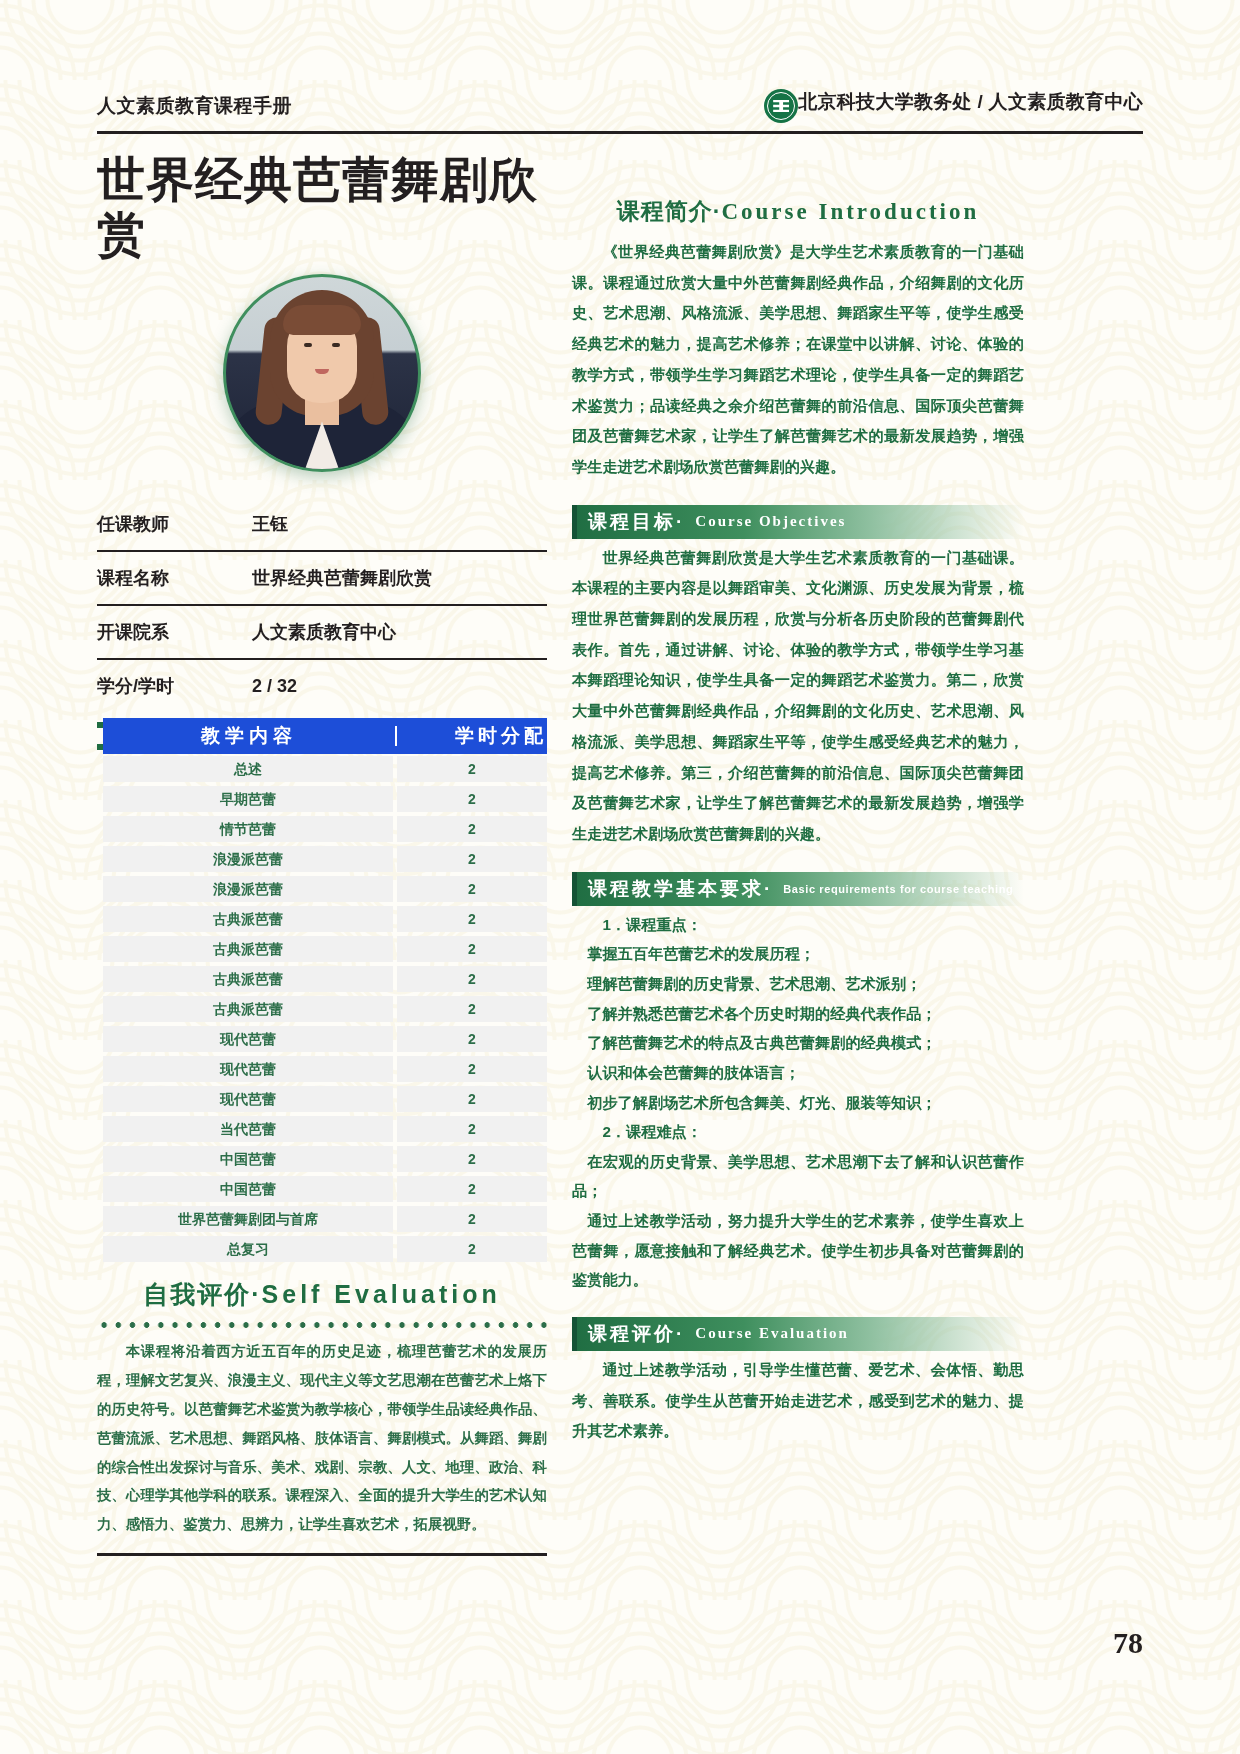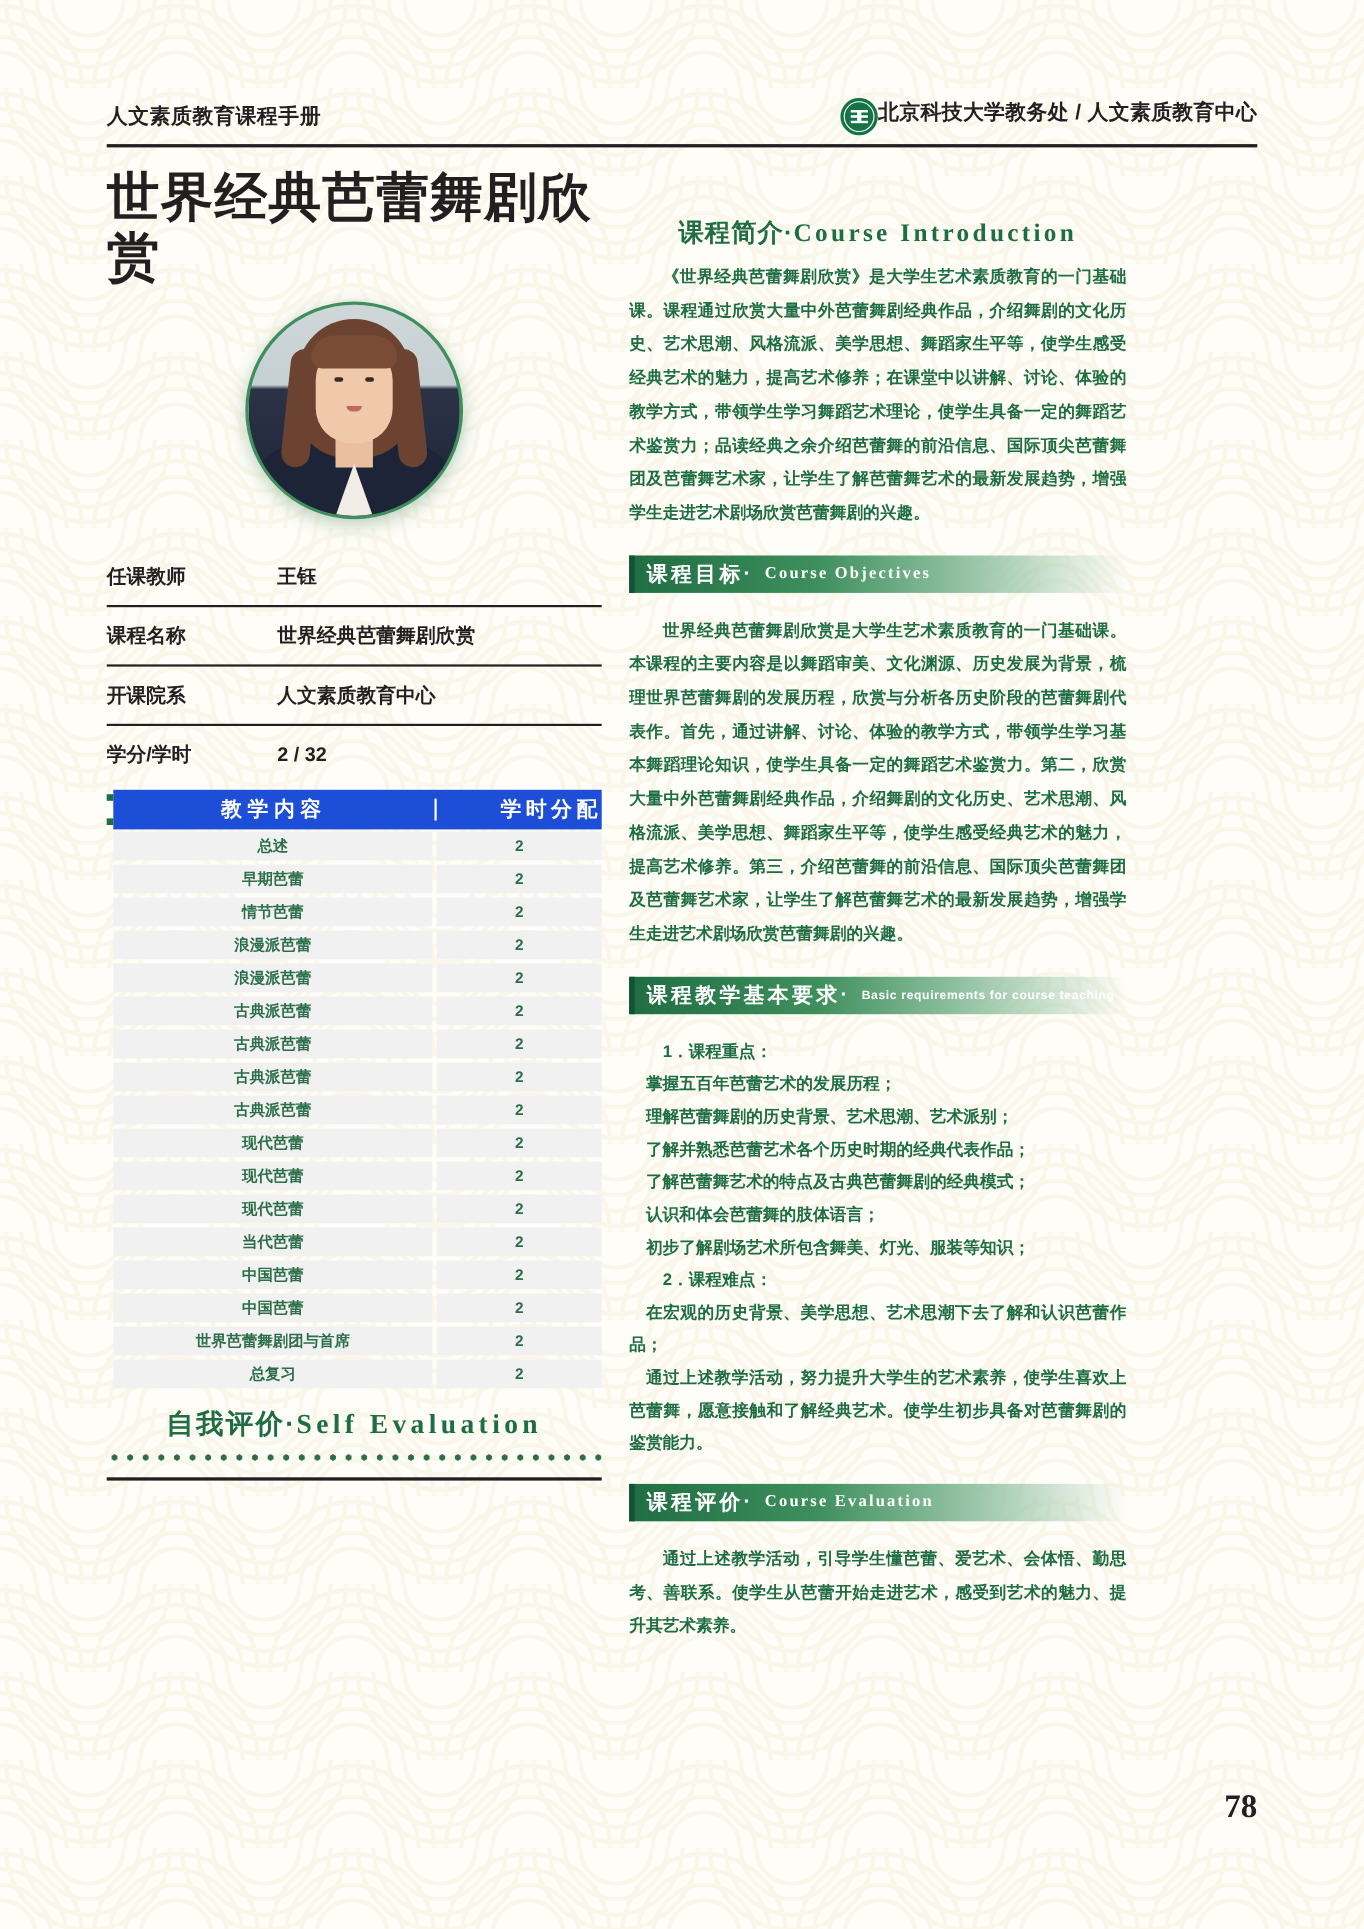--- a/index.html
+++ b/index.html
@@ -137,21 +137,21 @@
   .tbl-row .c2{
     flex:1;margin-left:4px;text-align:center;background:#f1f1f1;height:26px;line-height:26px;
     font-size:14px;color:#2c6e49;font-weight:bold;
   }
 
   
   .self-eval-title{
     margin-top:14px;text-align:center;
     font-size:25px;font-weight:bold;color:#1f6d42;letter-spacing:2px;
   }
-  .self-eval-title .en{font-family:Liberation Serif, serif;letter-spacing:4px;}
+  .self-eval-title .en{font-family:Liberation Sans, sans-serif;letter-spacing:4px;}
   .dotline{
     margin:10px 0 8px 0;height:8px;width:450px;
     background-image:radial-gradient(circle, #2c6e49 2.6px, transparent 3px);
     background-size:14.2px 8px;background-repeat:repeat-x;
   }
   .self-eval-body{
     font-size:14.4px;line-height:2.0;color:#2c6e49;font-weight:bold;
     text-align:justify;text-indent:2em;
   }
   .left-bottom-rule{margin-top:14px;width:450px;height:3px;background:#231f20;}
@@ -159,21 +159,21 @@
   
   .right-col{position:absolute;left:572px;top:196px;width:452px;}
   .sec-title-plain{
     text-align:center;font-size:23px;font-weight:bold;color:#1f6d42;
     letter-spacing:1px;margin-bottom:10px;
   }
   .sec-title-plain .en{font-family:"Liberation Serif","DejaVu Serif",serif;letter-spacing:3px;}
   .ribbon{
     position:relative;height:34px;display:flex;align-items:center;
     background:linear-gradient(90deg,#1f6d42 0%,#3f8f5e 38%,#8fc0a0 66%,rgba(200,224,208,0) 100%);
-    padding-left:16px;margin-bottom:20px;
+    padding-left:16px;margin-bottom:4px;
   }
   .ribbon:before{
     content:"";position:absolute;left:0;top:0;width:5px;height:34px;background:#145235;
   }
   .ribbon .cn{color:#fff;font-size:19px;font-weight:bold;letter-spacing:3px;}
   .ribbon .en{
     color:#fff;font-size:15px;font-weight:bold;margin-left:10px;letter-spacing:2px;
     font-family:"Liberation Serif","DejaVu Serif",serif;
   }
   .ribbon .en.small{font-size:11px;letter-spacing:.6px;font-family:"Liberation Sans",sans-serif;}
@@ -328,20 +328,21 @@
             <div class="c1">总复习</div>
             <div class="c2">2</div>
           </div>
         </div>
     </div>
 
     <div class="self-eval-title">
       <span>自我评价</span><span>·</span><span class="en">Self Evaluation</span>
     </div>
     <div class="dotline"></div>
+    <div class="self-eval-body">本课程将沿着西方近五百年的历史足迹，梳理芭蕾艺术的发展历程，理解文艺复兴、浪漫主义、现代主义等文艺思潮在芭蕾艺术上烙下的历史符号。以芭蕾舞艺术鉴赏为教学核心，带领学生品读经典作品、芭蕾流派、艺术思想、舞蹈风格、肢体语言、舞剧模式。从舞蹈、舞剧的综合性出发探讨与音乐、美术、戏剧、宗教、人文、地理、政治、科技、心理学其他学科的联系。课程深入、全面的提升大学生的艺术认知力、感悟力、鉴赏力、思辨力，让学生喜欢艺术，拓展视野。</div>
     <div class="left-bottom-rule"></div>
   </div>
 
   <div class="right-col">
 
     <div class="sec-title-plain">
       <span>课程简介</span><span>·</span><span class="en">Course Introduction</span>
     </div>
     <div class="body-text">《世界经典芭蕾舞剧欣赏》是大学生艺术素质教育的一门基础课。课程通过欣赏大量中外芭蕾舞剧经典作品，介绍舞剧的文化历史、艺术思潮、风格流派、美学思想、舞蹈家生平等，使学生感受经典艺术的魅力，提高艺术修养；在课堂中以讲解、讨论、体验的教学方式，带领学生学习舞蹈艺术理论，使学生具备一定的舞蹈艺术鉴赏力；品读经典之余介绍芭蕾舞的前沿信息、国际顶尖芭蕾舞团及芭蕾舞艺术家，让学生了解芭蕾舞艺术的最新发展趋势，增强学生走进艺术剧场欣赏芭蕾舞剧的兴趣。</div>
 

